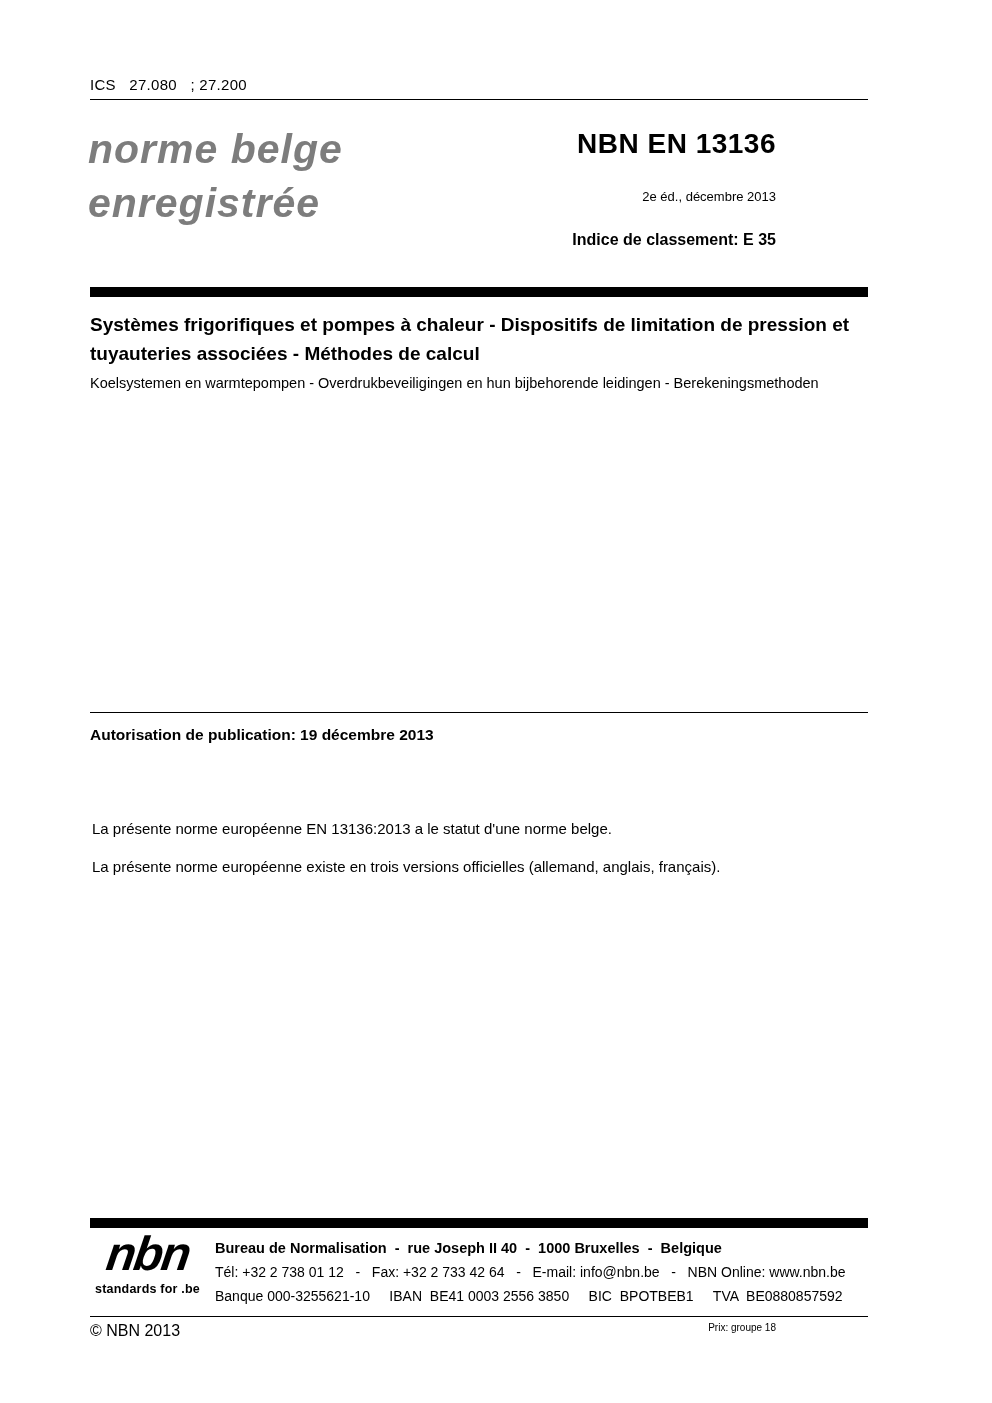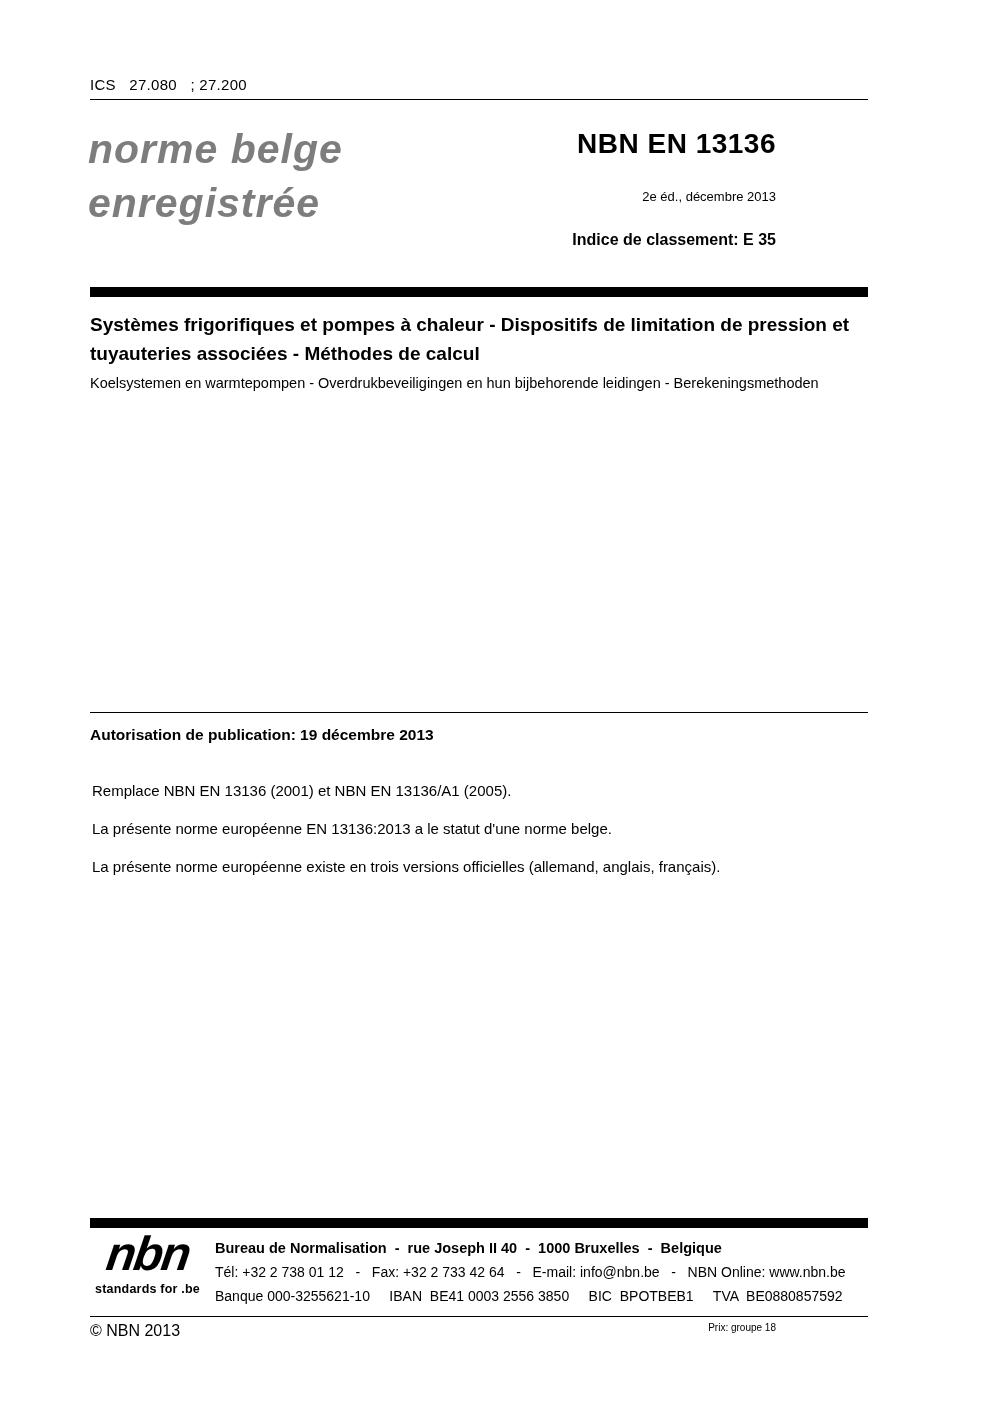--- a/index.html
+++ b/index.html
@@ -82,21 +82,20 @@
   <div class="abs std-block std-edition">2e éd., décembre 2013</div>
   <div class="abs std-block std-class">Indice de classement: E 35</div>
 
   <div class="abs bar-thick bar-top"></div>
 
   <div class="abs title-fr">Systèmes frigorifiques et pompes à chaleur - Dispositifs de limitation de pression et tuyauteries associées - Méthodes de calcul</div>
   <div class="abs title-nl">Koelsystemen en warmtepompen - Overdrukbeveiligingen en hun bijbehorende leidingen - Berekeningsmethoden</div>
 
   <div class="abs rule-thin rule-mid"></div>
   <div class="abs auth-line">Autorisation de publication: 19 décembre 2013</div>
-  <div class="abs para para-replaces">Remplace NBN EN 13136 (2001) et NBN EN 13136/A1 (2005).</div>
   <div class="abs para para-status">La présente norme européenne EN 13136:2013 a le statut d'une norme belge.</div>
   <div class="abs para para-versions">La présente norme européenne existe en trois versions officielles (allemand, anglais, français).</div>
 
   <div class="abs bar-thick bar-bottom"></div>
 
   <div class="abs logo-box">
     <div class="logo-mark">nbn</div>
     <div class="logo-sub">standards for .be</div>
   </div>
 

